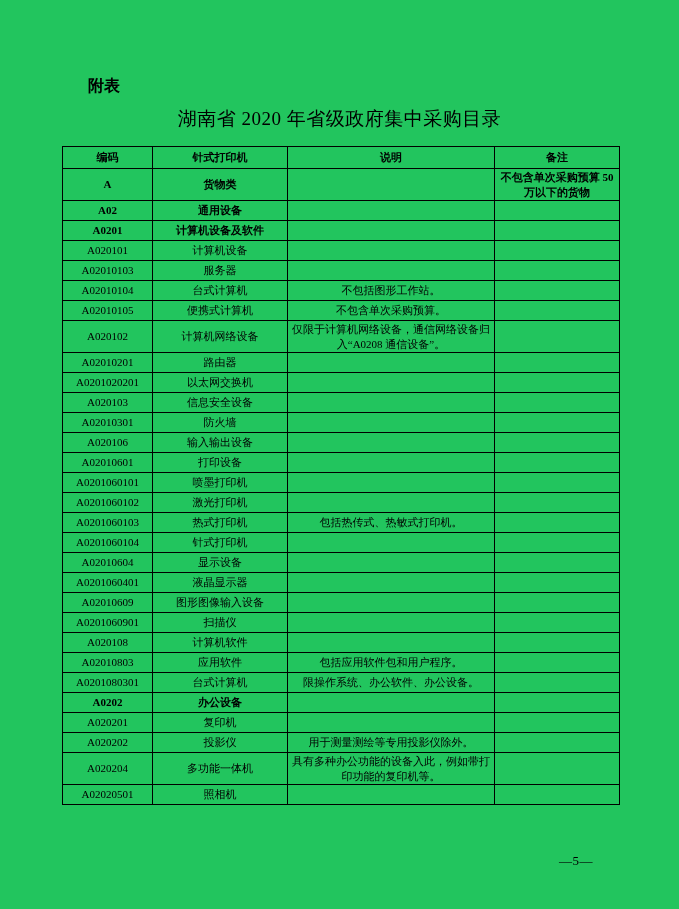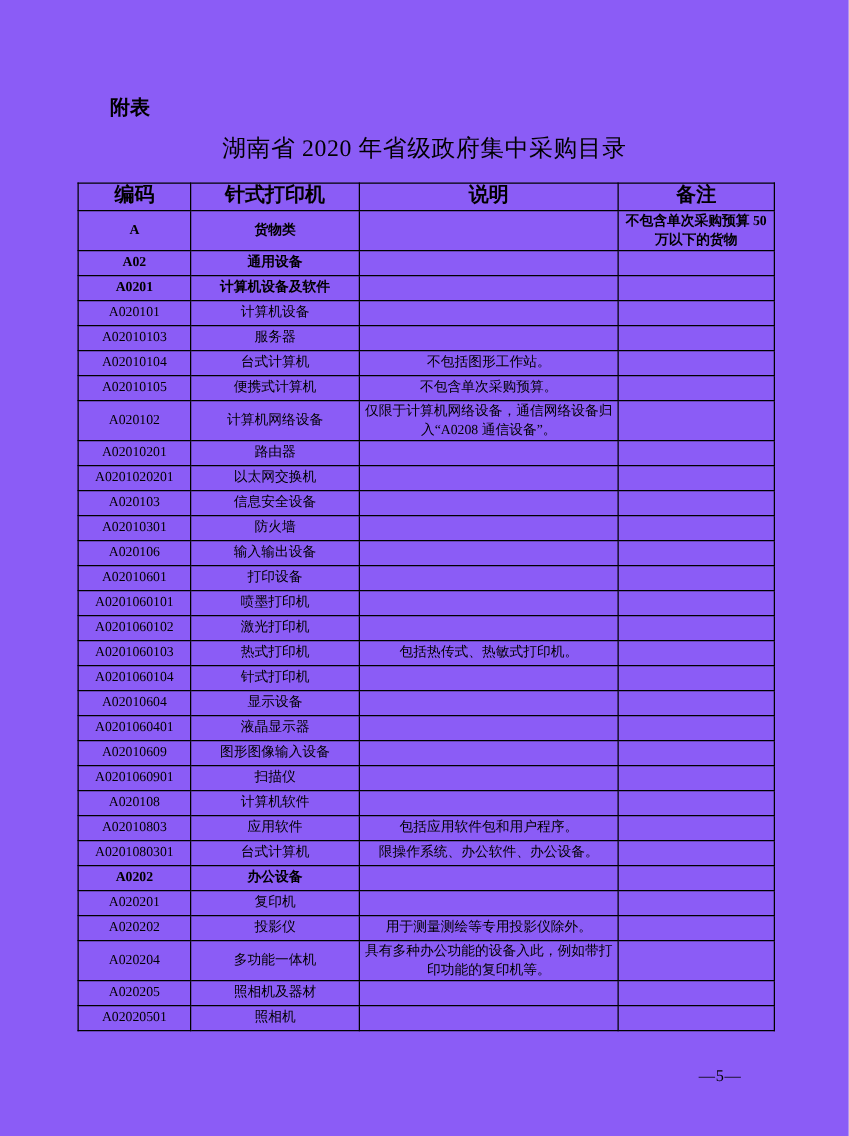--- a/index.html
+++ b/index.html
@@ -1,20 +1,20 @@
 <!DOCTYPE html>
 <html><head>
 <meta charset="utf-8">
 <style>
   html,body { margin:0; padding:0; background:#e8e8e8; }
   .page {
     position:relative;
     width:679px; height:909px;
     margin:0 auto;
-    background:#8b5cf6;
+    background:#22c55e;
     font-family:"Liberation Serif","DejaVu Serif",serif;
     color:#000;
     overflow:hidden;
   }
   .appendix-label {
     position:absolute;
     left:88px; top:76px;
     font-size:16px;
     font-weight:bold;
   }
@@ -40,21 +40,21 @@
     text-align:center;
     vertical-align:middle;
     padding:1px 3px;
     font-size:11px;
     line-height:14.5px;
     box-sizing:border-box;
     overflow:hidden;
   }
   .doc-table th {
     height:22px;
-    font-size:16px;
+    font-size:11px;
     font-weight:bold;
     text-align:center;
   }
   .doc-table td { height:20px; }
   .doc-table tr.bold-all td { font-weight:bold; }
   .doc-table td.bold-name { font-weight:normal; }
   .page-number {
     position:absolute;
     top:853px;
     right:86px;
@@ -255,26 +255,20 @@
           <td>用于测量测绘等专用投影仪除外。</td>
           <td></td>
         </tr>
         <tr>
           <td>A020204</td>
           <td>多功能一体机</td>
           <td>具有多种办公功能的设备入此，例如带打印功能的复印机等。</td>
           <td></td>
         </tr>
         <tr>
-          <td>A020205</td>
-          <td>照相机及器材</td>
-          <td></td>
-          <td></td>
-        </tr>
-        <tr>
           <td>A02020501</td>
           <td>照相机</td>
           <td></td>
           <td></td>
         </tr>
       </tbody>
   </table>
 
   <div class="page-number">—5—</div>
 

